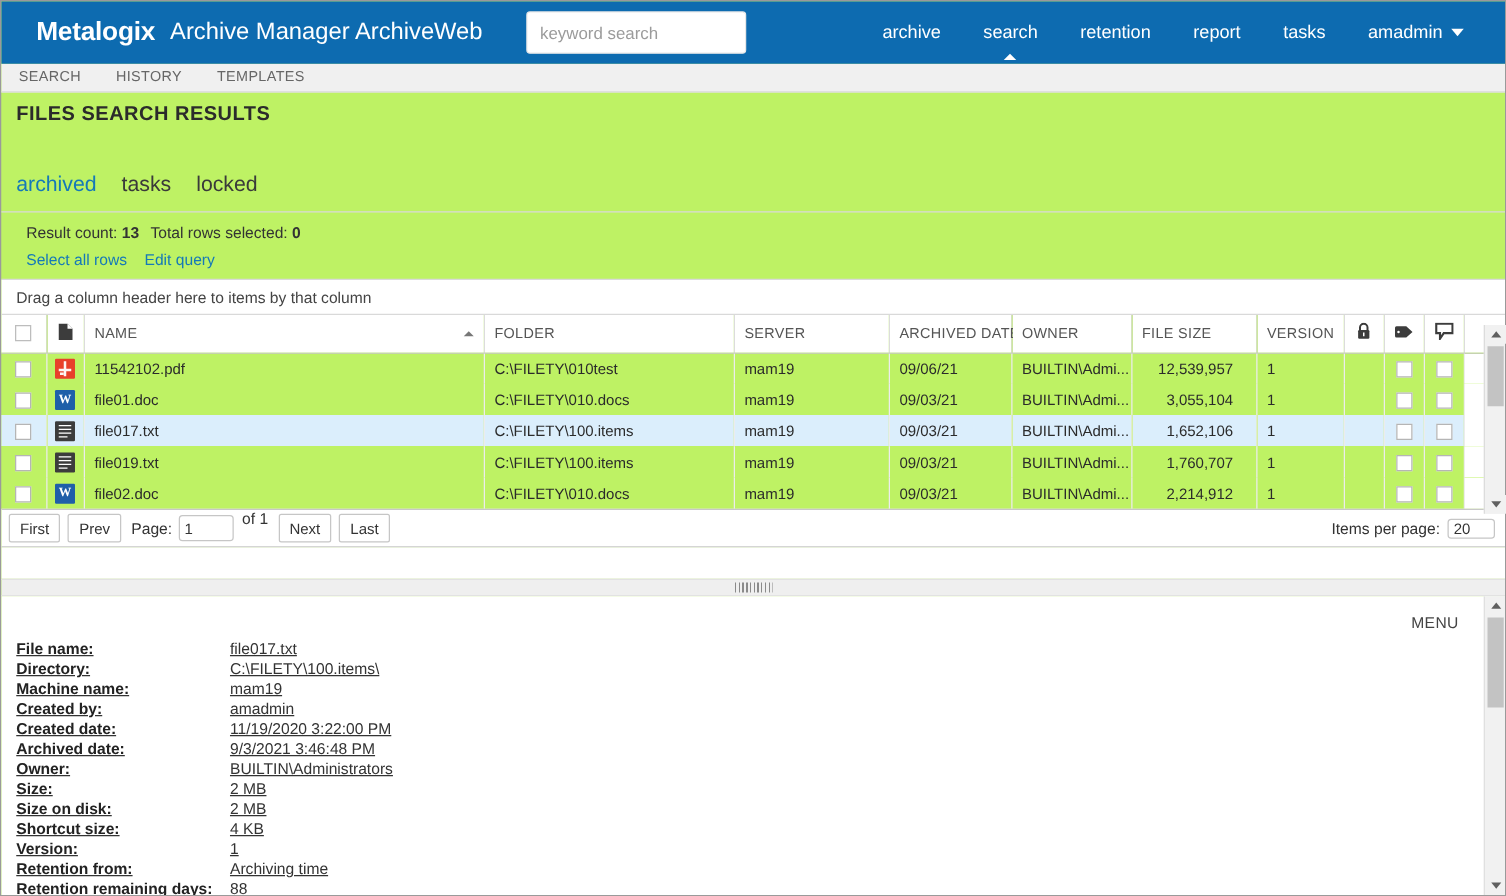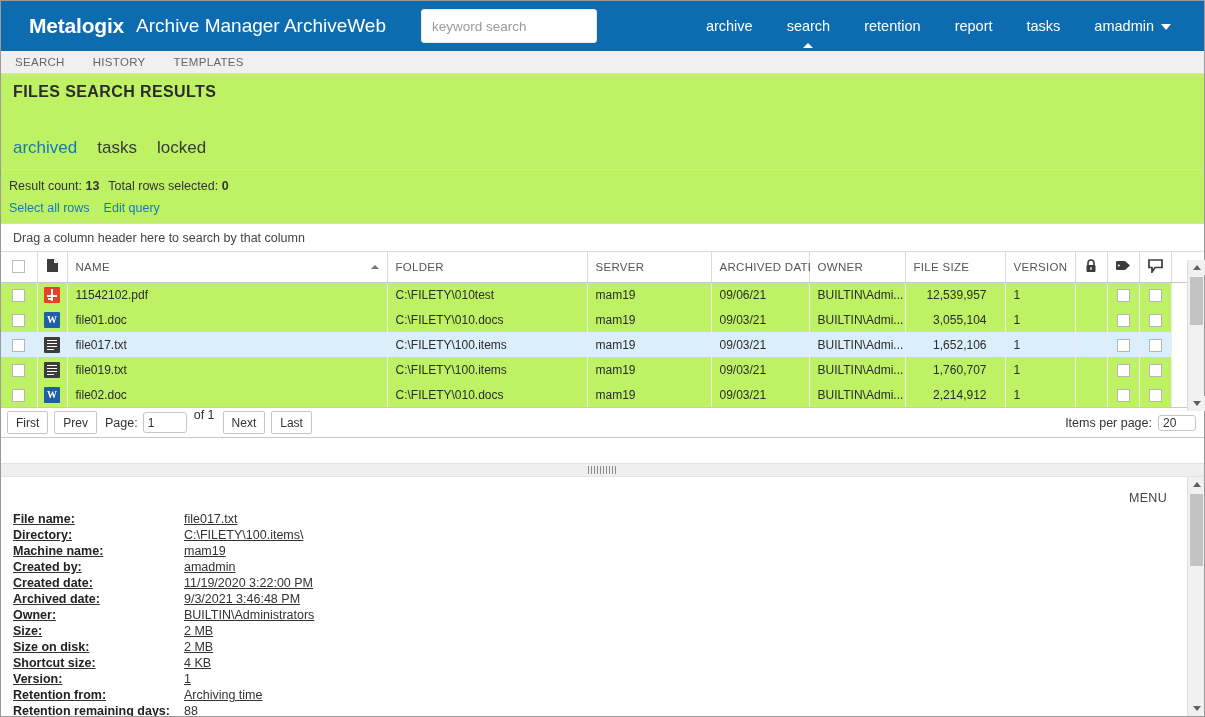--- a/index.html
+++ b/index.html
@@ -134,21 +134,21 @@
     margin-right: 20px;
     cursor: pointer;
     white-space: nowrap;
     margin-top: 28px;
   }
   .filter-tab.active { color: #1579b8; }
 
   
   .results-panel {
     border-bottom: 1px solid #d9d9d9;
-    padding: 9px 0 8px 8px;
+    padding: 9px 0 8px 20px;
     flex: 0 0 auto;
   }
   .result-count {
     font-size: 12.5px;
     color: #333;
     margin-bottom: 8px;
     white-space: nowrap;
   }
   .result-count b { font-weight: bold; }
   .result-count .sep { display: inline-block; width: 9px; }
@@ -458,21 +458,21 @@
       <span>Result count:</span>
       <b>13</b><span class="sep"></span><span>Total rows selected:</span>
       <b>0</b>
     </div>
     <div class="result-links">
       <span class="result-link">Select all rows</span>
       <span class="result-link">Edit query</span>
     </div>
   </div>
 
-  <div class="group-bar">Drag a column header here to search by that column</div>
+  <div class="group-bar">Drag a column header here to items by that column</div>
 
   <div class="grid-area">
     <table class="grid">
       <colgroup>
         <col style="width:36px">
           <col style="width:30px">
           <col style="width:320px">
         <col style="width:200px">
           <col style="width:124px">
           <col style="width:98px">

